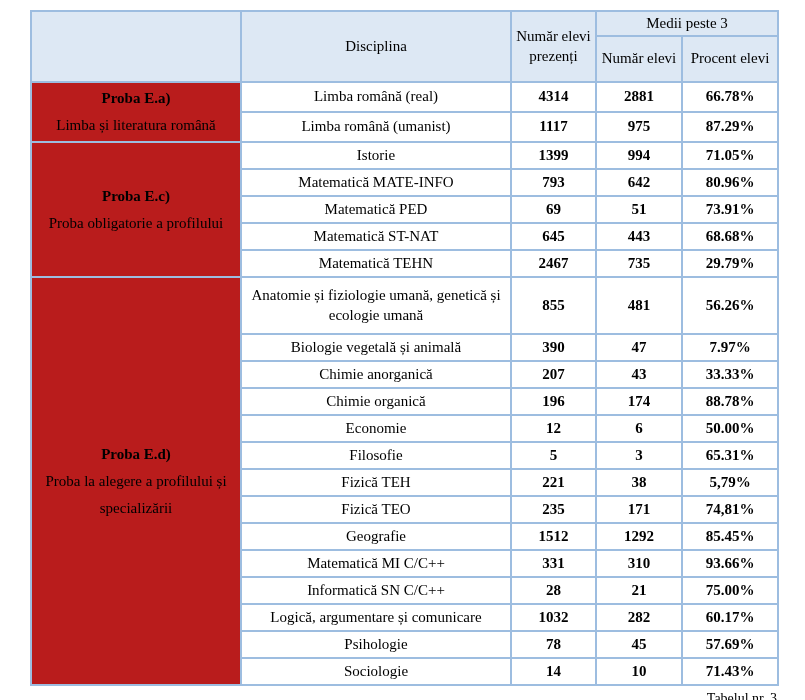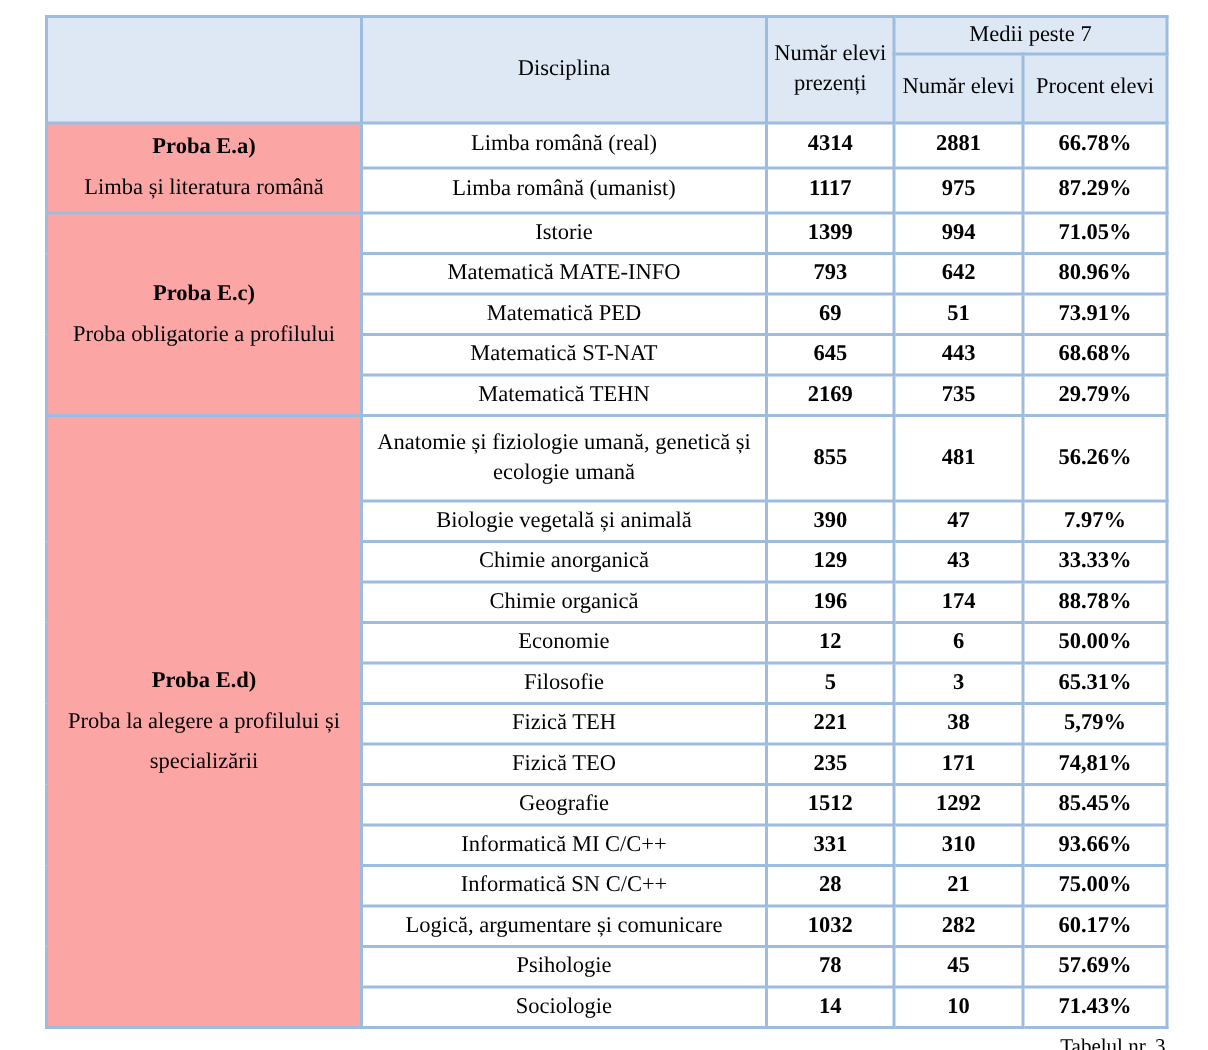--- a/index.html
+++ b/index.html
@@ -36,21 +36,21 @@
   thead th { background: #dde8f4; }
   tr.hr1 { height: 25px; }
   tr.hr2 { height: 46px; }
 
   tbody tr { height: 27px; }
   tbody tr.tall { height: 57px; }
 
   td.num { padding: 1px 2px; font-weight: bold; }
   td.pct { font-weight: bold; padding: 1px 2px; margin-left: 45px; }
 
-  td.group { background: #fca5a5; padding: 2px 6px; }
+  td.group { background: #b91c1c; padding: 2px 6px; }
   td.group .gline { line-height: 27px; }
   td.group .gtitle { font-weight: bold; }
 
   .caption {
     width: 747px;
     margin-top: 5px;
     text-align: right;
     font-size: 14px;
     line-height: 16px;
   }
@@ -65,21 +65,21 @@
         <col class="c2">
         <col class="c3">
         <col class="c4">
         <col class="c5">
     </colgroup>
     <thead>
       <tr class="hr1">
         <th rowspan="2"></th>
         <th rowspan="2">Disciplina</th>
         <th rowspan="2">Număr elevi prezenți</th>
-        <th colspan="2">Medii peste 7</th>
+        <th colspan="2">Medii peste 3</th>
       </tr>
       <tr class="hr2">
         <th>Număr elevi</th>
         <th>Procent elevi</th>
       </tr>
     </thead>
     <tbody>
 
       <tr>
         <td class="group" rowspan="2">
@@ -121,21 +121,21 @@
         <td class="pct">73.91%</td>
       </tr>
       <tr>
         <td class="disc">Matematică ST-NAT</td>
         <td class="num">645</td>
         <td class="num">443</td>
         <td class="pct">68.68%</td>
       </tr>
       <tr>
         <td class="disc">Matematică TEHN</td>
-        <td class="num">2169</td>
+        <td class="num">2467</td>
         <td class="num">735</td>
         <td class="pct">29.79%</td>
       </tr>
 
       <tr class="tall">
         <td class="group" rowspan="14">
           <div class="gline gtitle">Proba E.d)</div>
           <div class="gline">Proba la alegere a profilului și specializării</div>
         </td>
         <td class="disc">Anatomie și fiziologie umană, genetică și ecologie umană</td>
@@ -144,21 +144,21 @@
         <td class="pct">56.26%</td>
       </tr>
       <tr>
         <td class="disc">Biologie vegetală și animală</td>
         <td class="num">390</td>
         <td class="num">47</td>
         <td class="pct">7.97%</td>
       </tr>
       <tr>
         <td class="disc">Chimie anorganică</td>
-        <td class="num">129</td>
+        <td class="num">207</td>
         <td class="num">43</td>
         <td class="pct">33.33%</td>
       </tr>
       <tr>
         <td class="disc">Chimie organică</td>
         <td class="num">196</td>
         <td class="num">174</td>
         <td class="pct">88.78%</td>
       </tr>
       <tr>
@@ -185,21 +185,21 @@
         <td class="num">171</td>
         <td class="pct">74,81%</td>
       </tr>
       <tr>
         <td class="disc">Geografie</td>
         <td class="num">1512</td>
         <td class="num">1292</td>
         <td class="pct">85.45%</td>
       </tr>
       <tr>
-        <td class="disc">Informatică MI C/C++</td>
+        <td class="disc">Matematică MI C/C++</td>
         <td class="num">331</td>
         <td class="num">310</td>
         <td class="pct">93.66%</td>
       </tr>
       <tr>
         <td class="disc">Informatică SN C/C++</td>
         <td class="num">28</td>
         <td class="num">21</td>
         <td class="pct">75.00%</td>
       </tr>

